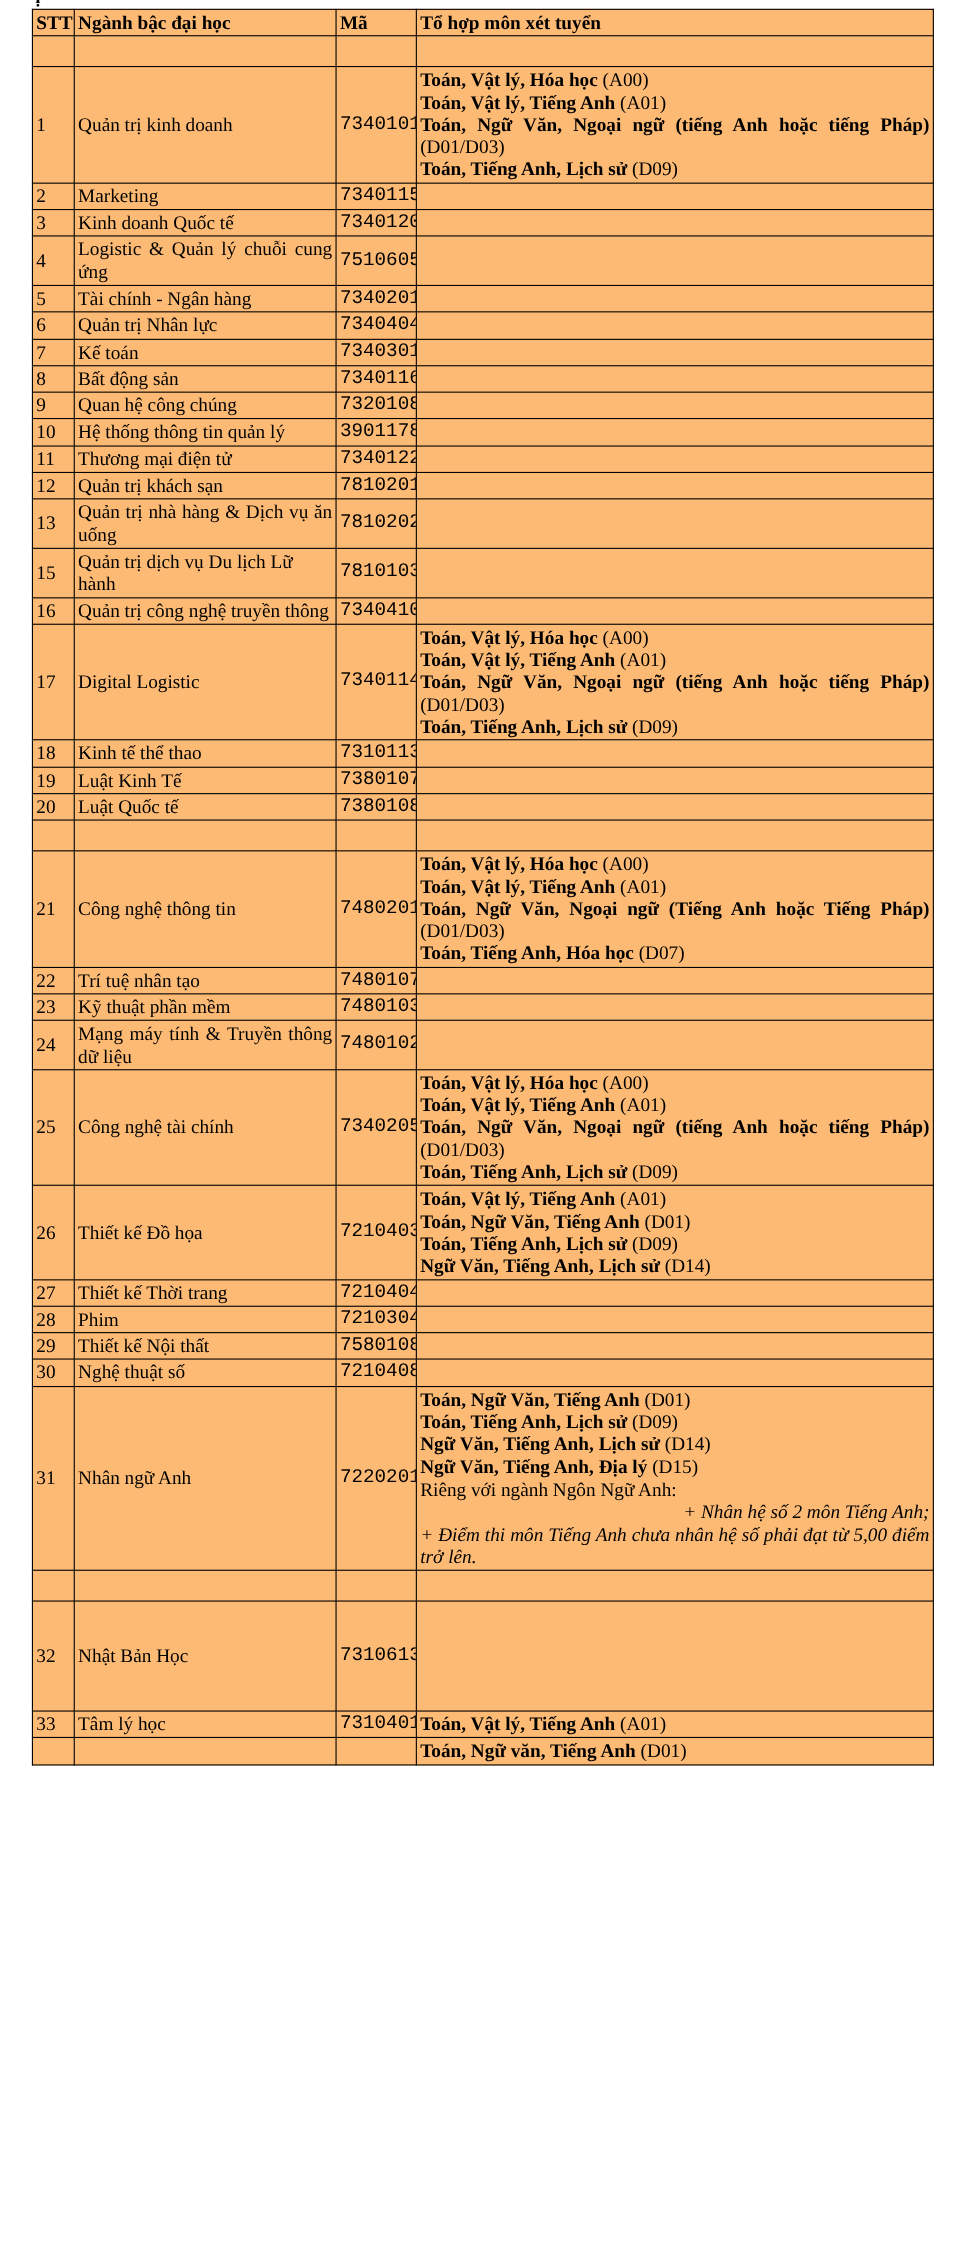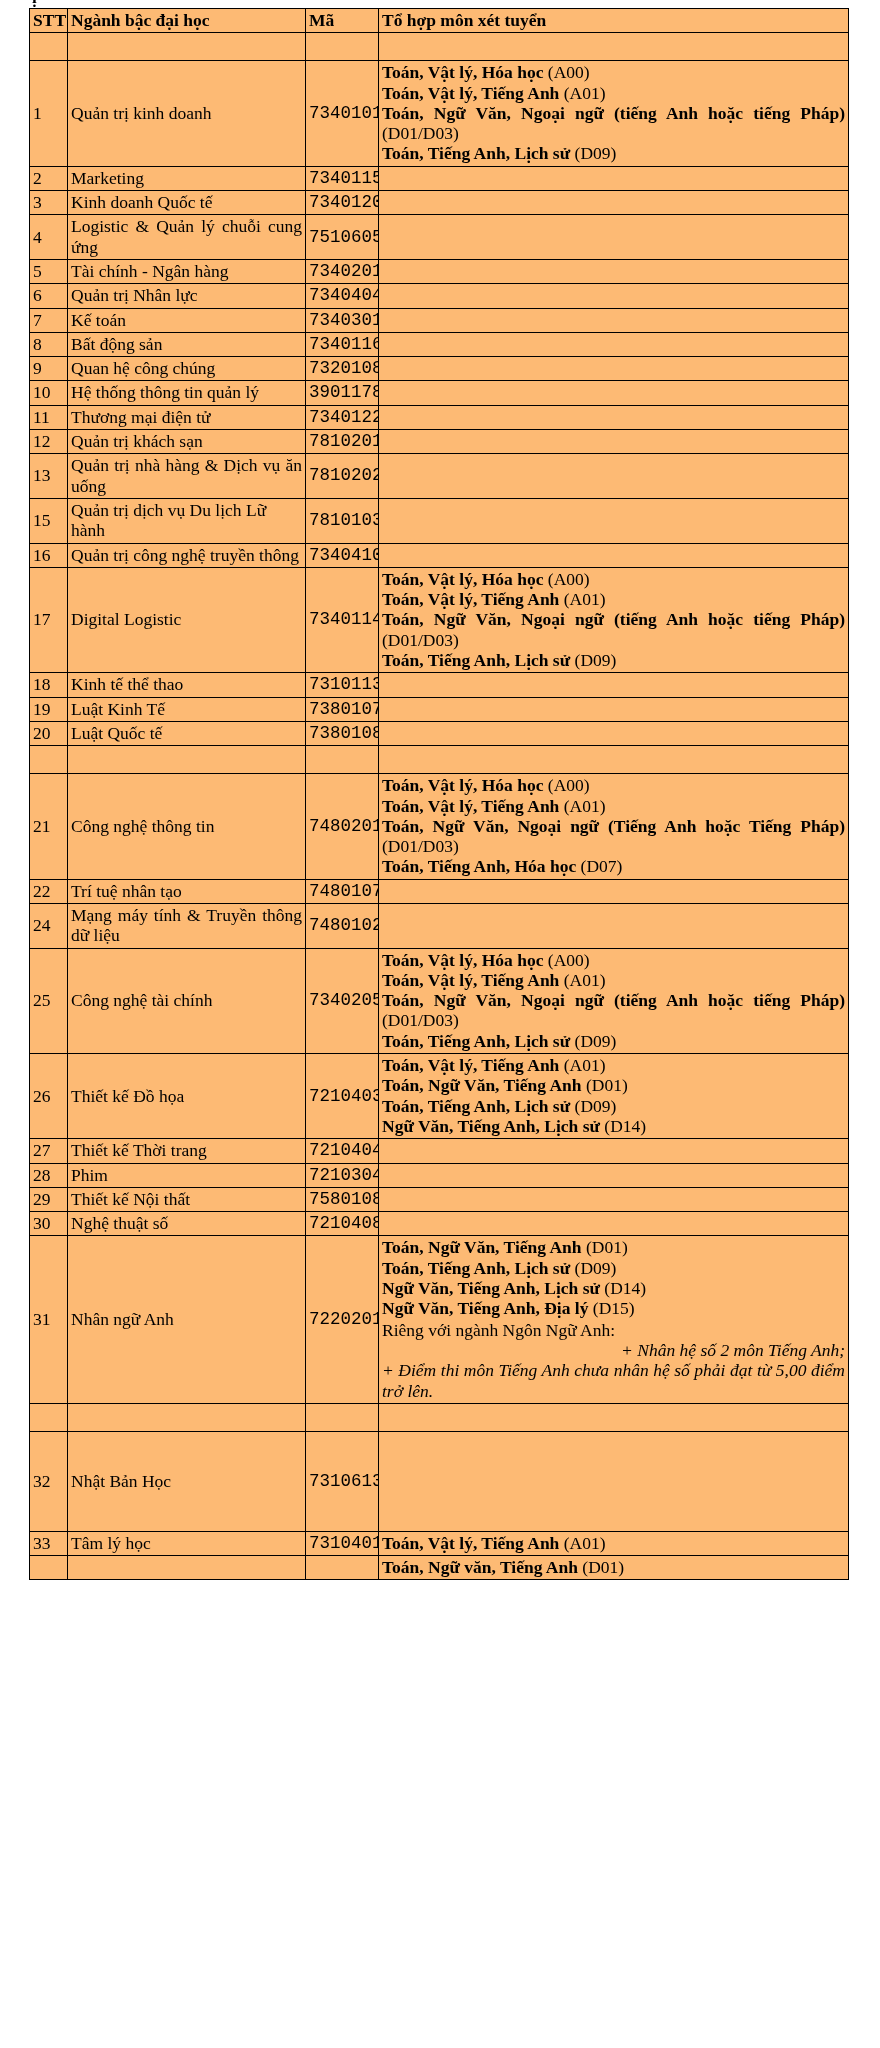--- a/index.html
+++ b/index.html
@@ -291,20 +291,26 @@
         </td>
       </tr>
 
       <tr>
         <td class="stt">22</td>
         <td class="name">Trí tuệ nhân tạo</td>
         <td class="code">7480107</td>
         <td class="comb"></td>
       </tr>
       <tr>
+        <td class="stt">23</td>
+        <td class="name">Kỹ thuật phần mềm</td>
+        <td class="code">7480103</td>
+        <td class="comb"></td>
+      </tr>
+      <tr>
         <td class="stt">24</td>
         <td class="name just">Mạng máy tính &amp; Truyền thông dữ liệu</td>
         <td class="code">7480102</td>
         <td class="comb"></td>
       </tr>
 
       <tr>
         <td class="stt">25</td>
         <td class="name">Công nghệ tài chính</td>
         <td class="code">7340205</td>

